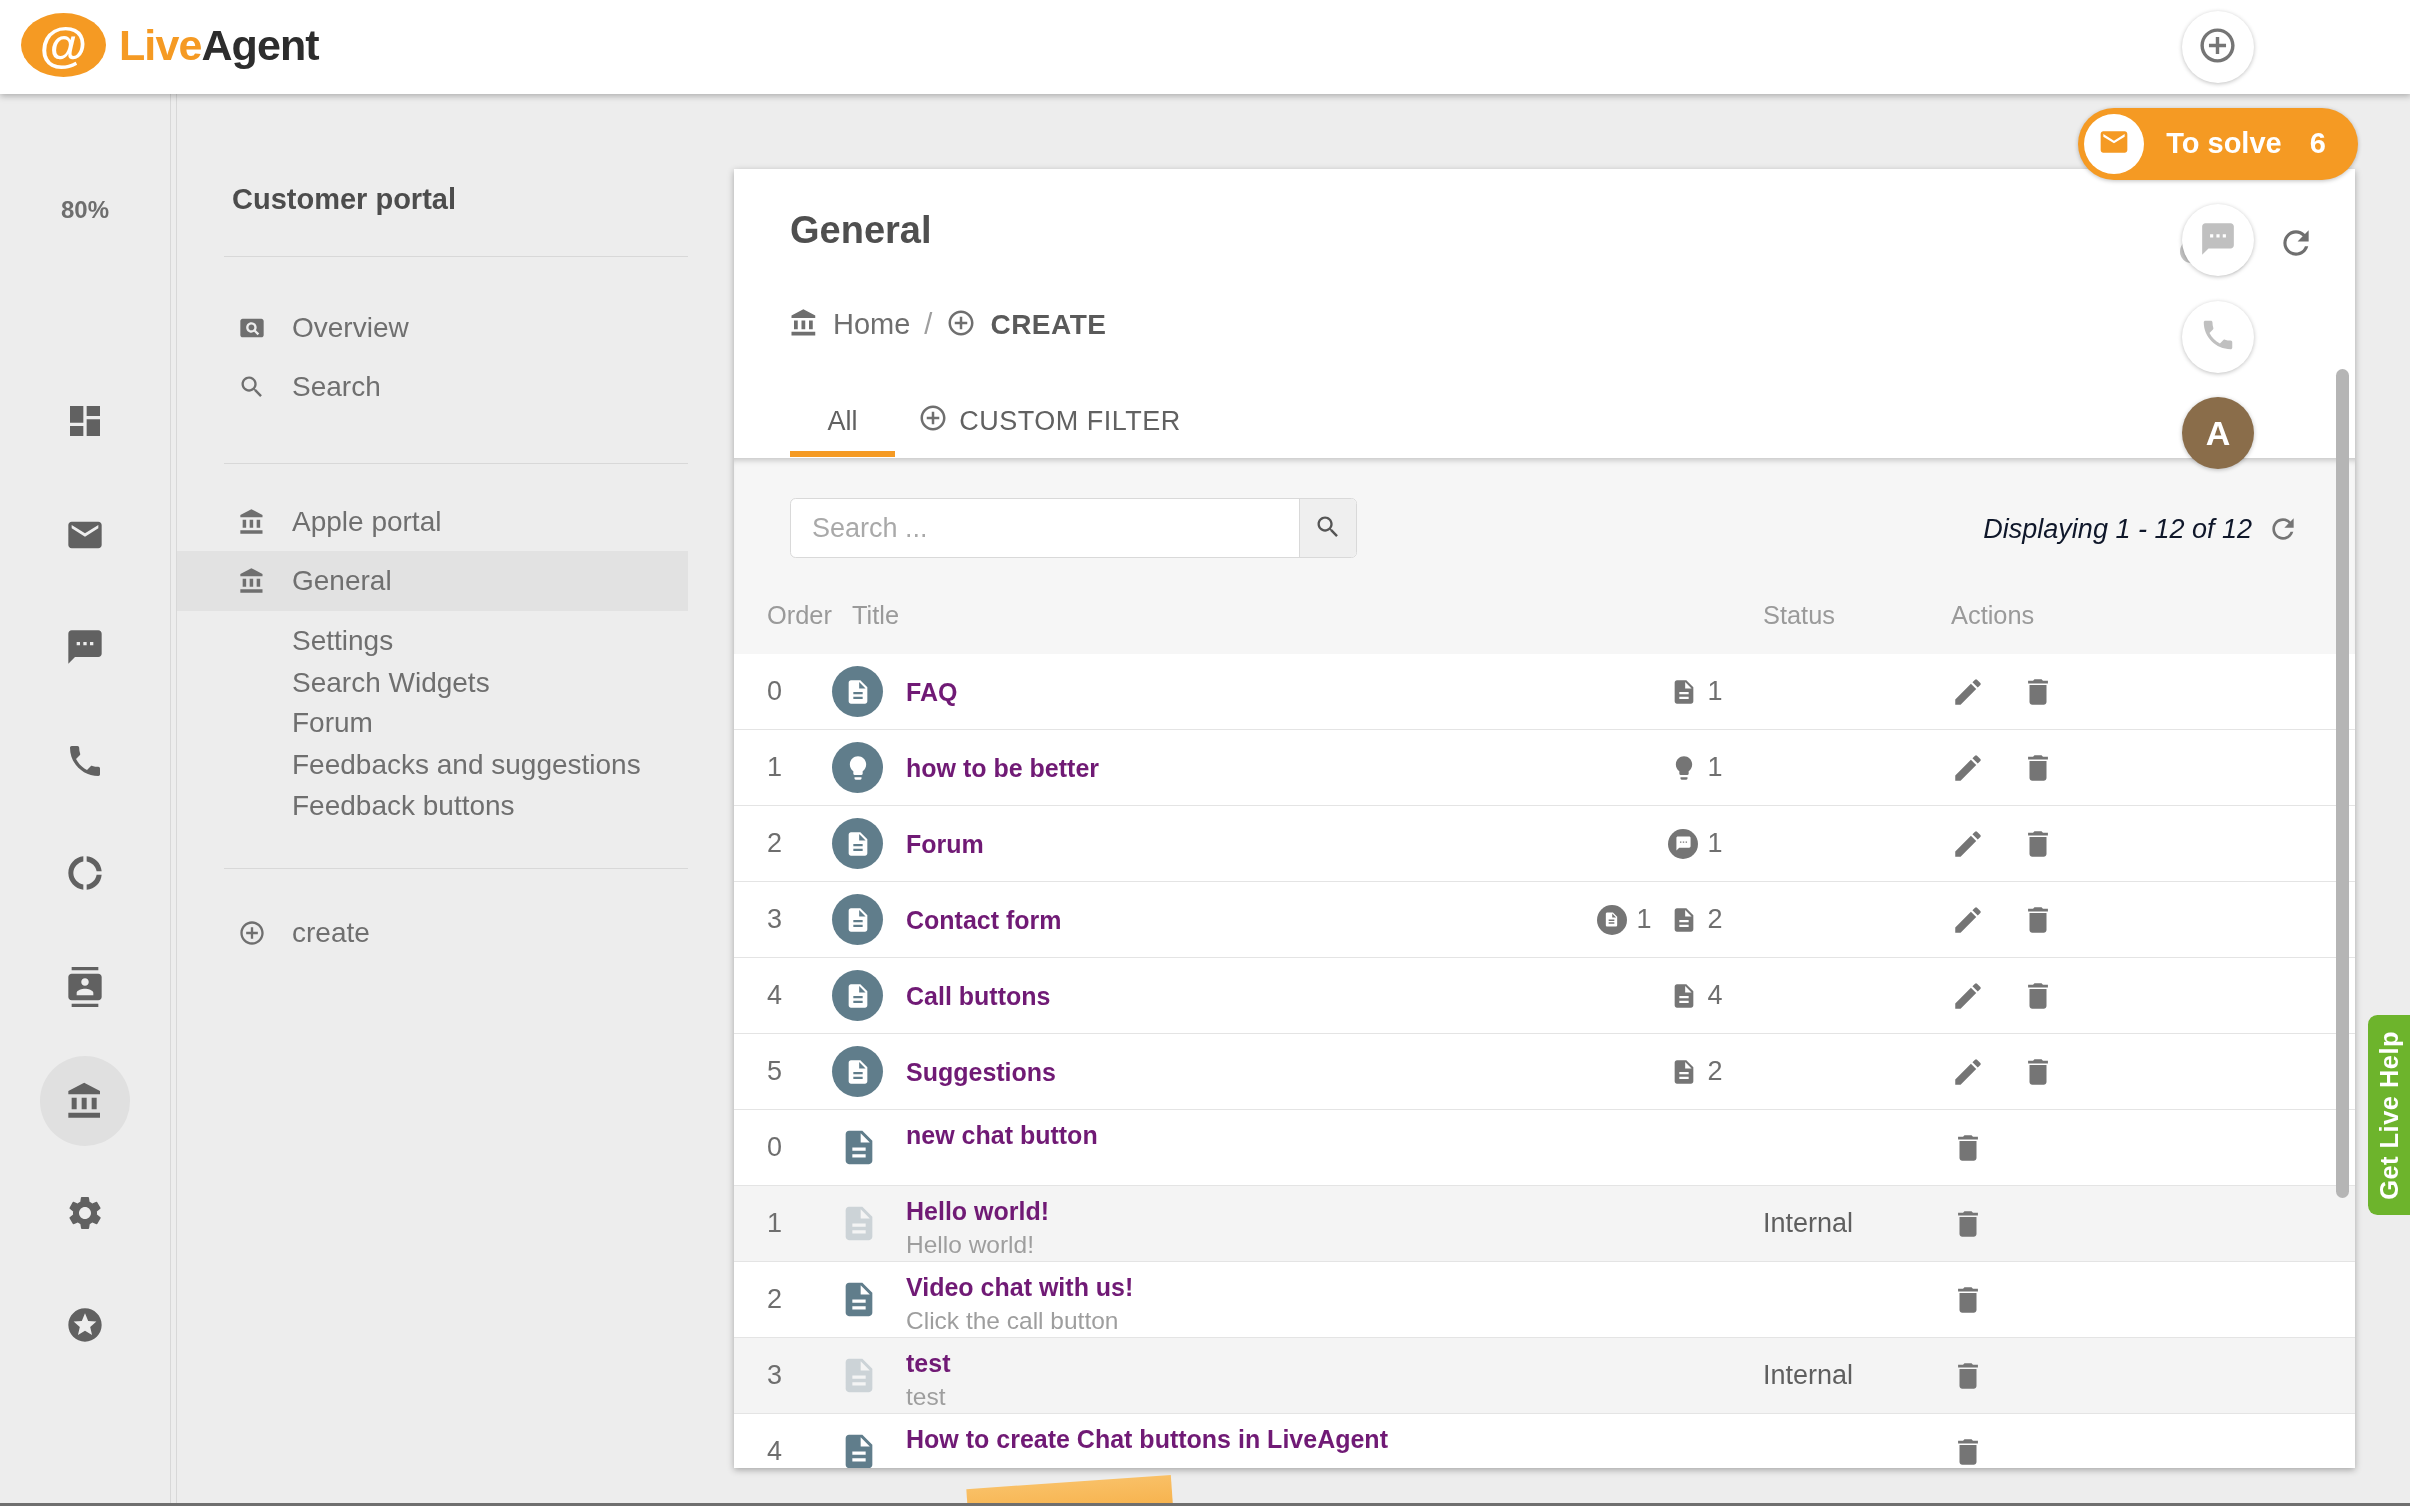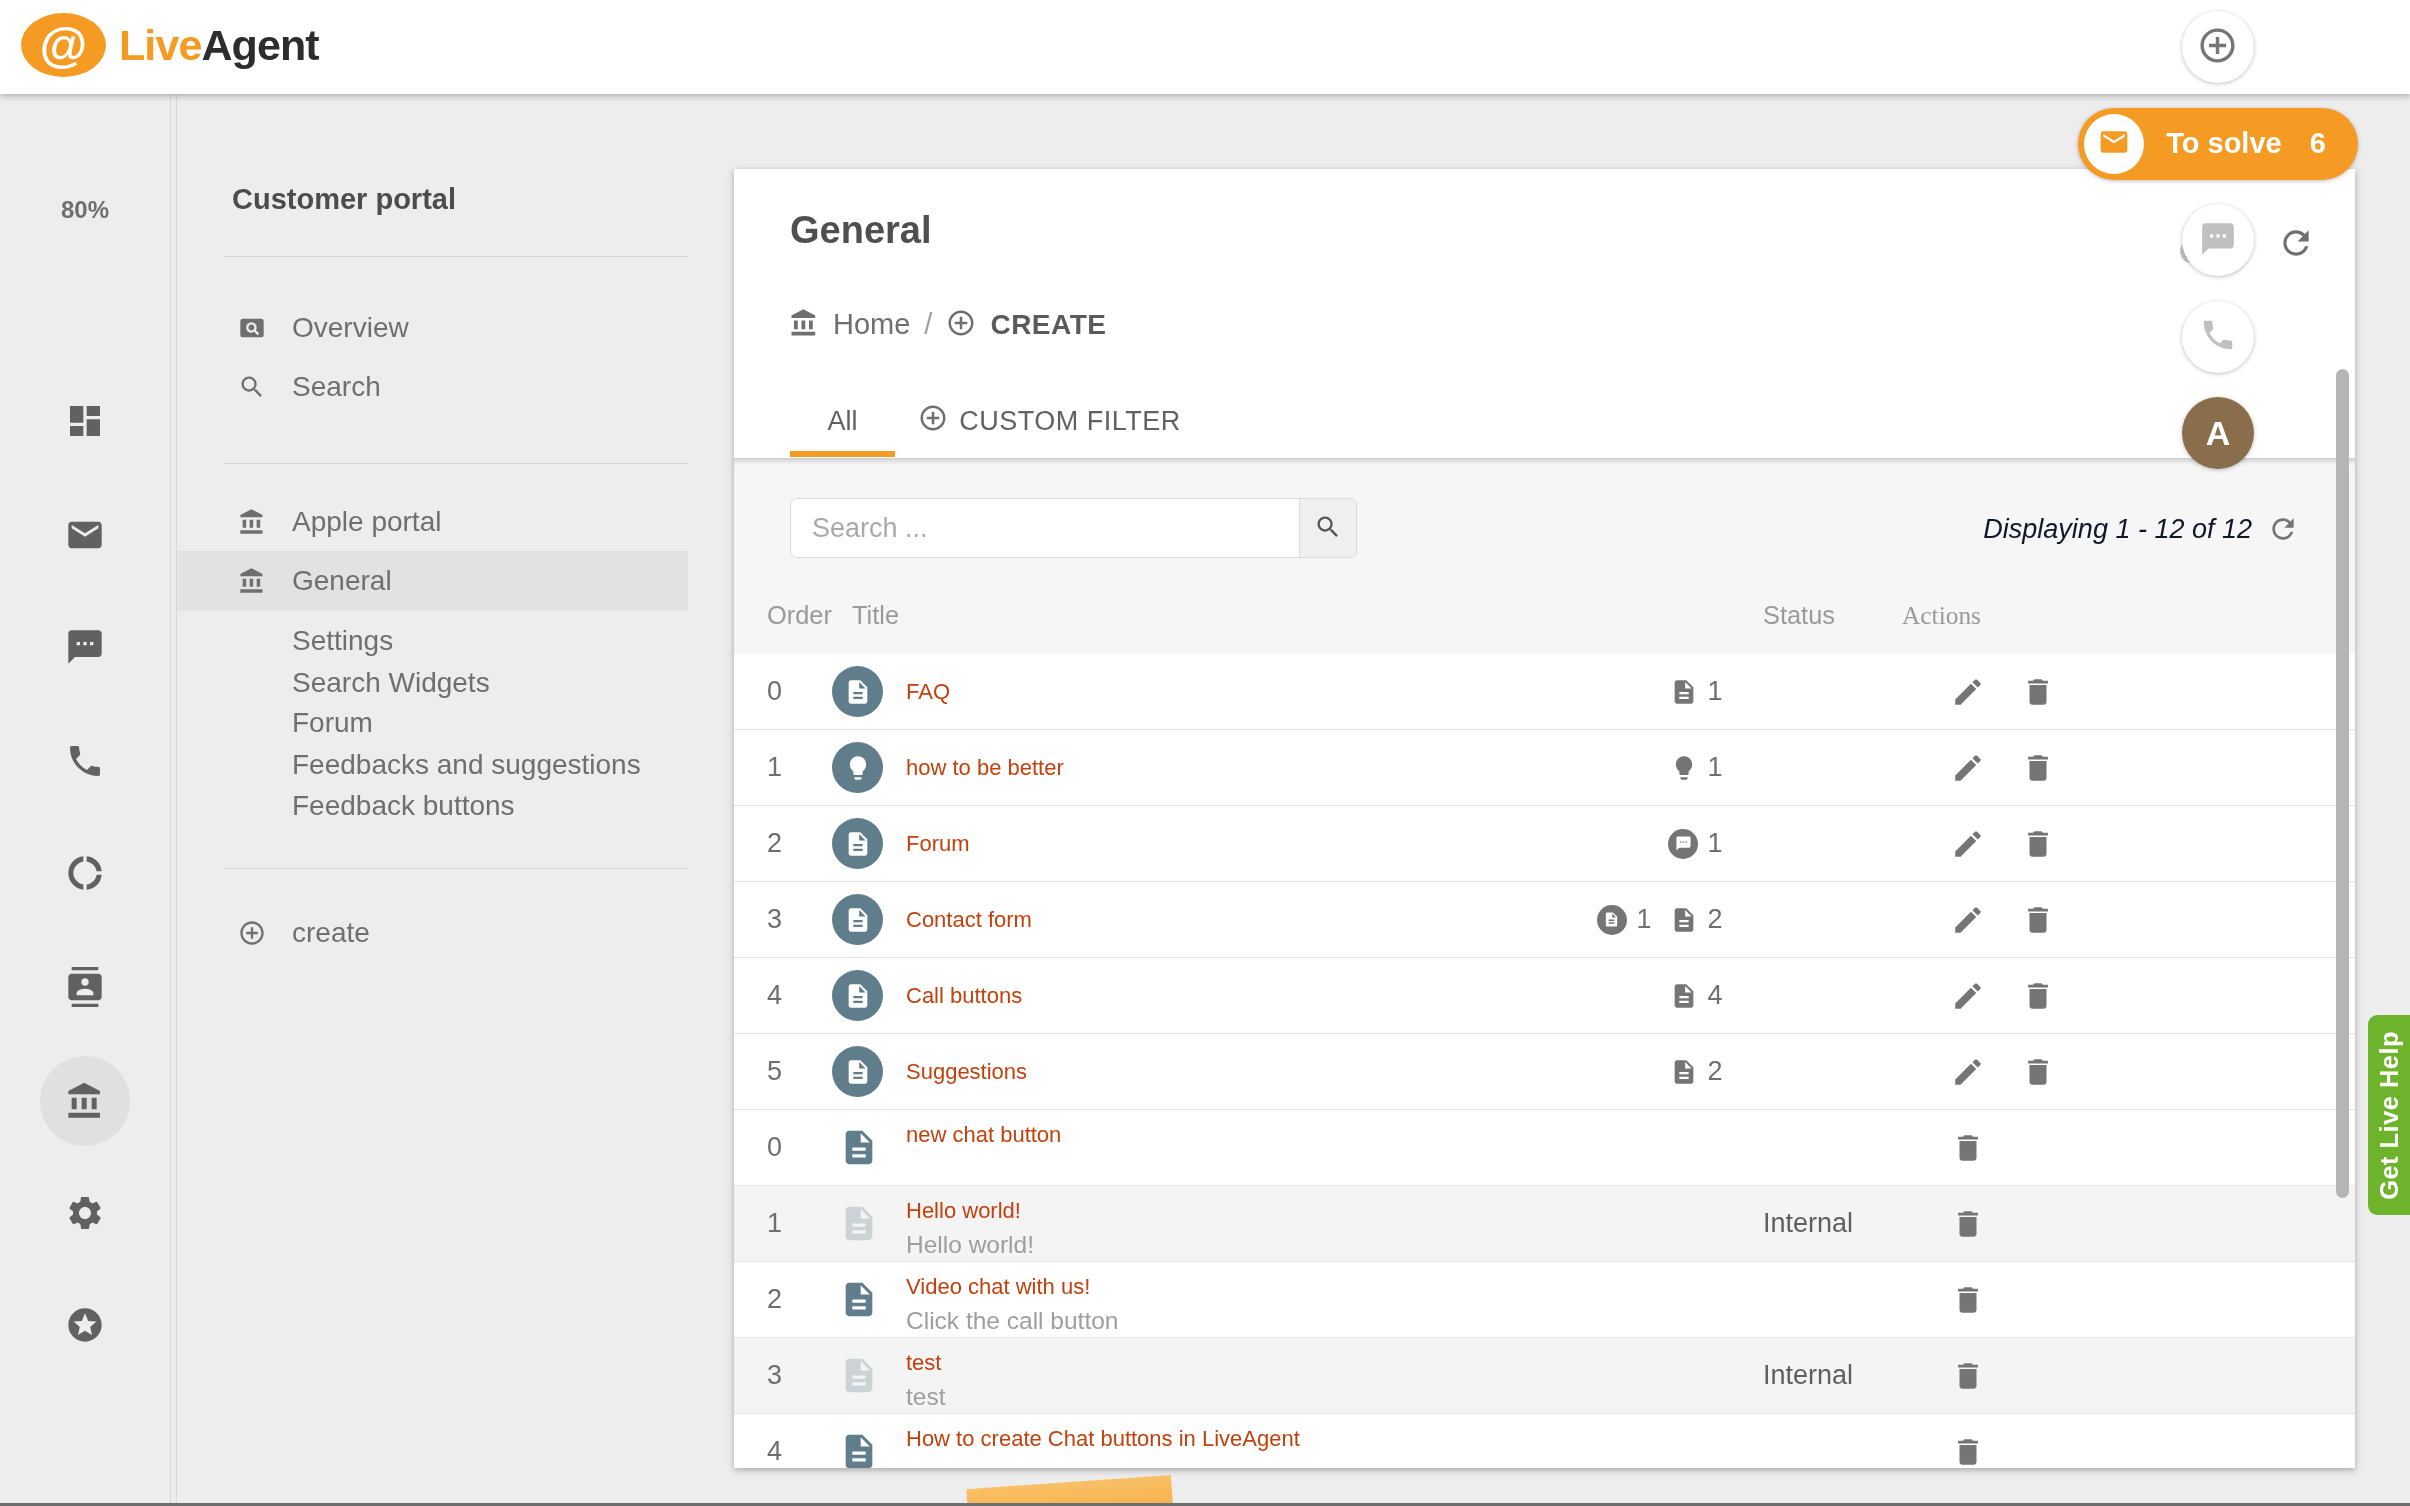--- a/index.html
+++ b/index.html
@@ -73,36 +73,36 @@
              font-family:"Liberation Sans",sans-serif;background:transparent;}
   .searchbox input::placeholder{color:#a9a9a9;}
   .search-btn{width:56px;background:#efefef;border-left:0.9px solid #d9d9d9;display:flex;
              align-items:center;justify-content:center;cursor:pointer;}
   .search-btn svg{width:28px;height:28px;fill:#555;}
   .displaying{position:absolute;right:56px;top:55px;display:flex;align-items:center;gap:15px;}
   .displaying .disp-text{font-size:27px;color:#0f172a;font-style:italic;}
   .displaying svg{width:32px;height:32px;fill:#757575;cursor:pointer;}
   .thead{position:absolute;left:0;top:143px;right:0;height:53px;}
   .thead span{position:absolute;font-size:25.4px;color:#9a9a9a;}
-  .th-order{left:33px;} .th-title{left:118px;} .th-status{left:1029px;} .th-actions{left:1168px;font-family:Liberation Serif, serif;}
+  .th-order{left:33px;} .th-title{left:118px;} .th-status{left:1029px;} .th-actions{left:1217px;}
   .rows{position:absolute;left:0;top:196px;right:0;}
   .trow{position:relative;height:75px;background:#fff;border-bottom:0.9px solid #e4e4e4;cursor:pointer;}
   .trow.muted{background:#f4f4f4;}
   .t-order{position:absolute;left:33px;top:0;height:75px;display:flex;align-items:center;
            font-size:27px;color:#6e6e6e;}
   .t-avatar{position:absolute;left:98px;top:12.2px;width:51px;height:51px;border-radius:50%;
             background:var(--slate);display:flex;align-items:center;justify-content:center;}
   .t-avatar svg{width:28px;height:28px;fill:#fff;}
   .t-doc{position:absolute;left:105px;top:12.2px;width:40px;height:51px;}
   .t-doc svg{width:40px;height:51px;fill:var(--slate);}
   .t-doc.muted-doc svg{fill:#ccd3d7;}
   .t-titlecell{position:absolute;left:172px;top:0;height:75px;display:flex;
                flex-direction:column;justify-content:center;}
   .trow.docrow .t-titlecell{justify-content:flex-start;padding-top:9.4px;}
-  .r-title{font-size:22px;font-weight:normal;color:#c2410c;line-height:32px;}
+  .r-title{font-size:25px;font-weight:bold;color:#701a75;line-height:32px;}
   .r-sub{font-size:24.5px;color:#9e9e9e;line-height:28px;margin-top:3.8px;}
   .r-subclip{margin-top:5.6px;width:772px;height:9.4px;overflow:hidden;font-size:24.5px;color:#9e9e9e;}
   .t-counts{position:absolute;left:810px;top:0;width:188px;height:75px;display:flex;
             align-items:center;justify-content:flex-end;gap:9.4px;}
   .t-counts .cnt-icon{width:28px;height:28px;fill:#757575;}
   .t-counts .cnt-badge{width:30px;height:30px;border-radius:50%;background:#757575;
             display:flex;align-items:center;justify-content:center;}
   .t-counts .cnt-badge svg{width:17px;height:17px;fill:#fff;}
   .t-counts .cnt-num{font-size:27px;color:#6f6f6f;margin-right:9.4px;}
   .t-status{position:absolute;left:1029px;top:0;height:75px;display:flex;align-items:center;

